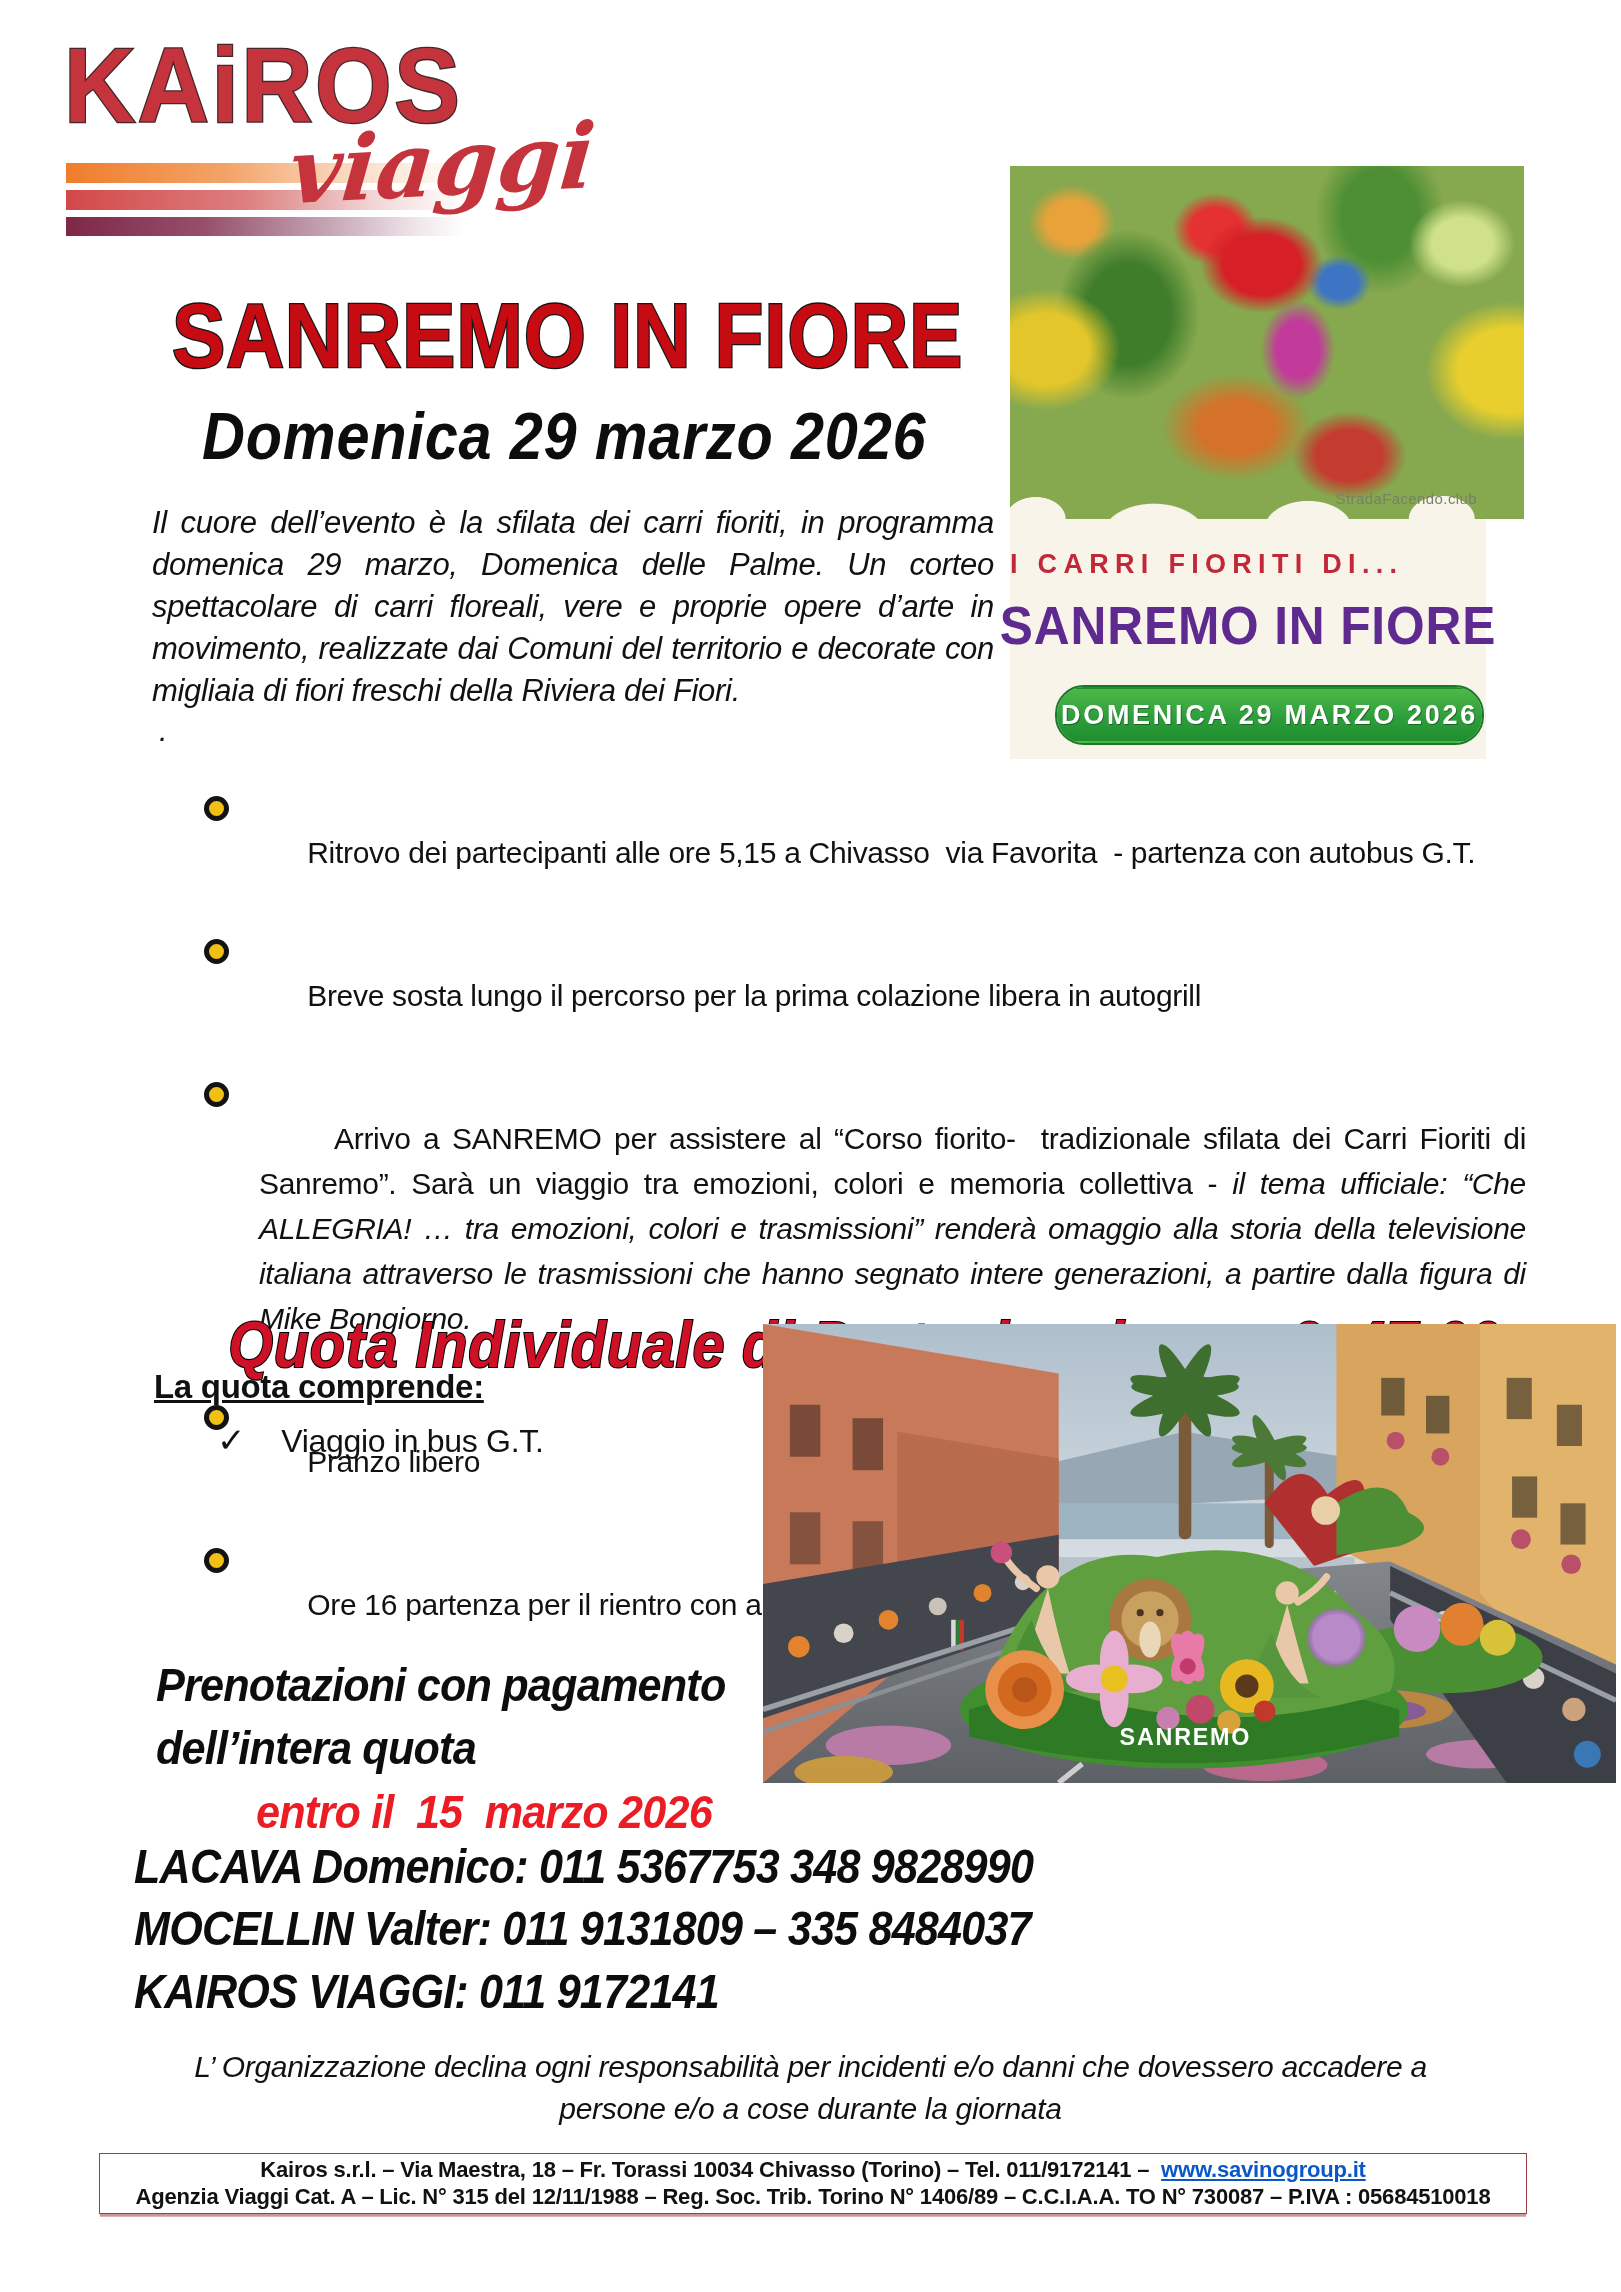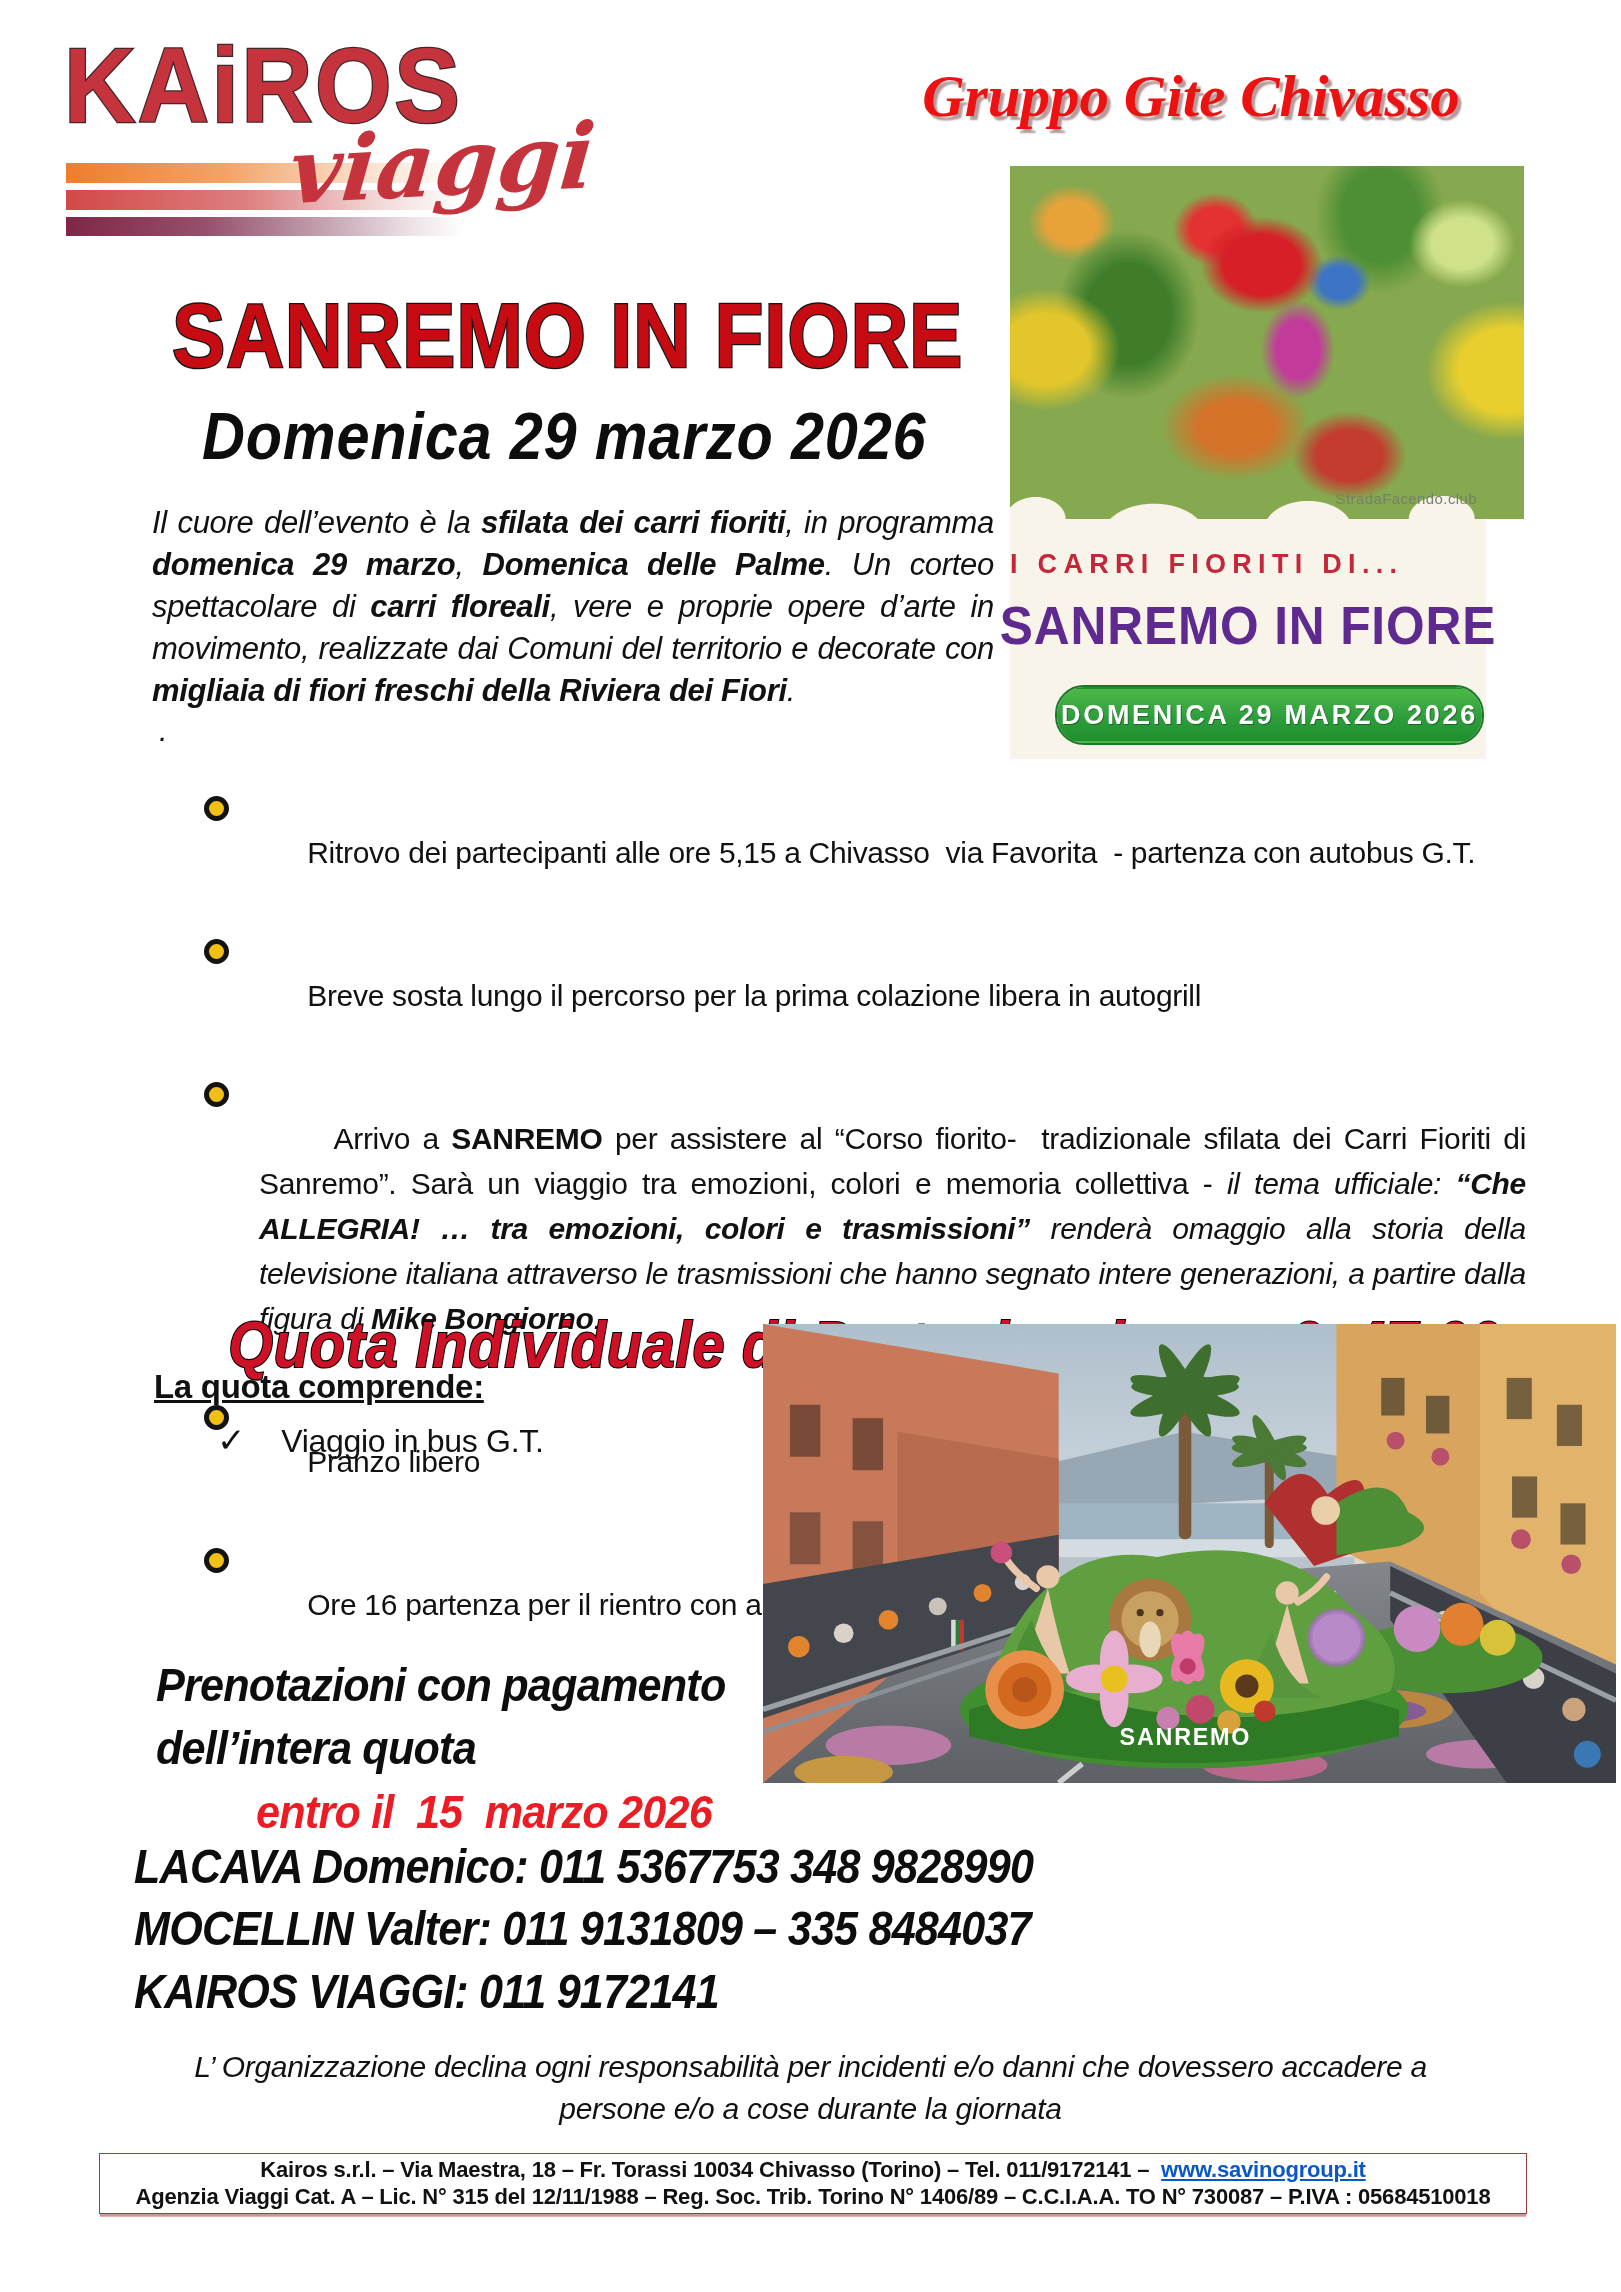--- a/index.html
+++ b/index.html
@@ -1,21 +1,21 @@
 <!DOCTYPE html>
 <html style="font-size:14.3px"><head>
 <meta charset="utf-8">
 <style>
   html,body{margin:0;padding:0;background:#e9e9e9;}
   .page{
     position:relative;width:1621px;height:2293px;background:#ffffff;margin:0 auto;
     overflow:hidden;font-family:"Liberation Sans",sans-serif;color:#111;
   }
   .abs{position:absolute;}
-  .b{font-weight:bold;margin-top:12px;}
+  .b{font-weight:normal;margin-top:12px;}
   .i{font-style:italic;}
 
   
   .logo{left:64px;top:32px;width:555px;height:215px;}
   .logo-word{
     position:absolute;left:0;top:0;
     font-size:106px;font-weight:bold;letter-spacing:2.7px;
     color:#c5343c;-webkit-text-stroke:2.7px #43272b;paint-order:stroke fill;
     transform:scaleX(.93);transform-origin:left top;line-height:1;
   }
@@ -173,21 +173,20 @@
   <div class="abs logo">
     <div class="logo-word">KAiROS</div>
     <div class="logo-bars">
       <div class="logo-bar bar1"></div>
       <div class="logo-bar bar2"></div>
       <div class="logo-bar bar3"></div>
     </div>
     <div class="logo-script">viaggi</div>
   </div>
 
-  <div class="abs group-title">Gruppo Gite Chivasso</div>
 
   <div class="abs main-title">SANREMO IN FIORE</div>
   <div class="abs sub-title">Domenica 29 marzo 2026</div>
 
   <div class="abs intro"><span>Il cuore dell’evento è la </span><span class="b">sfilata dei carri fioriti</span><span>, in programma </span><span class="b">domenica 29 marzo</span><span>, </span><span class="b">Domenica delle Palme</span><span>. Un corteo spettacolare di </span><span class="b">carri floreali</span><span>, vere e proprie opere d’arte in movimento, realizzate dai Comuni del territorio e decorate con </span><span class="b">migliaia di fiori freschi della Riviera dei Fiori</span><span>.</span></div>
   <div class="abs intro-dot">.</div>
 
   <div class="abs promo">
     <div class="promo-photo"></div>
     <div class="promo-watermark">StradaFacendo.club</div>

